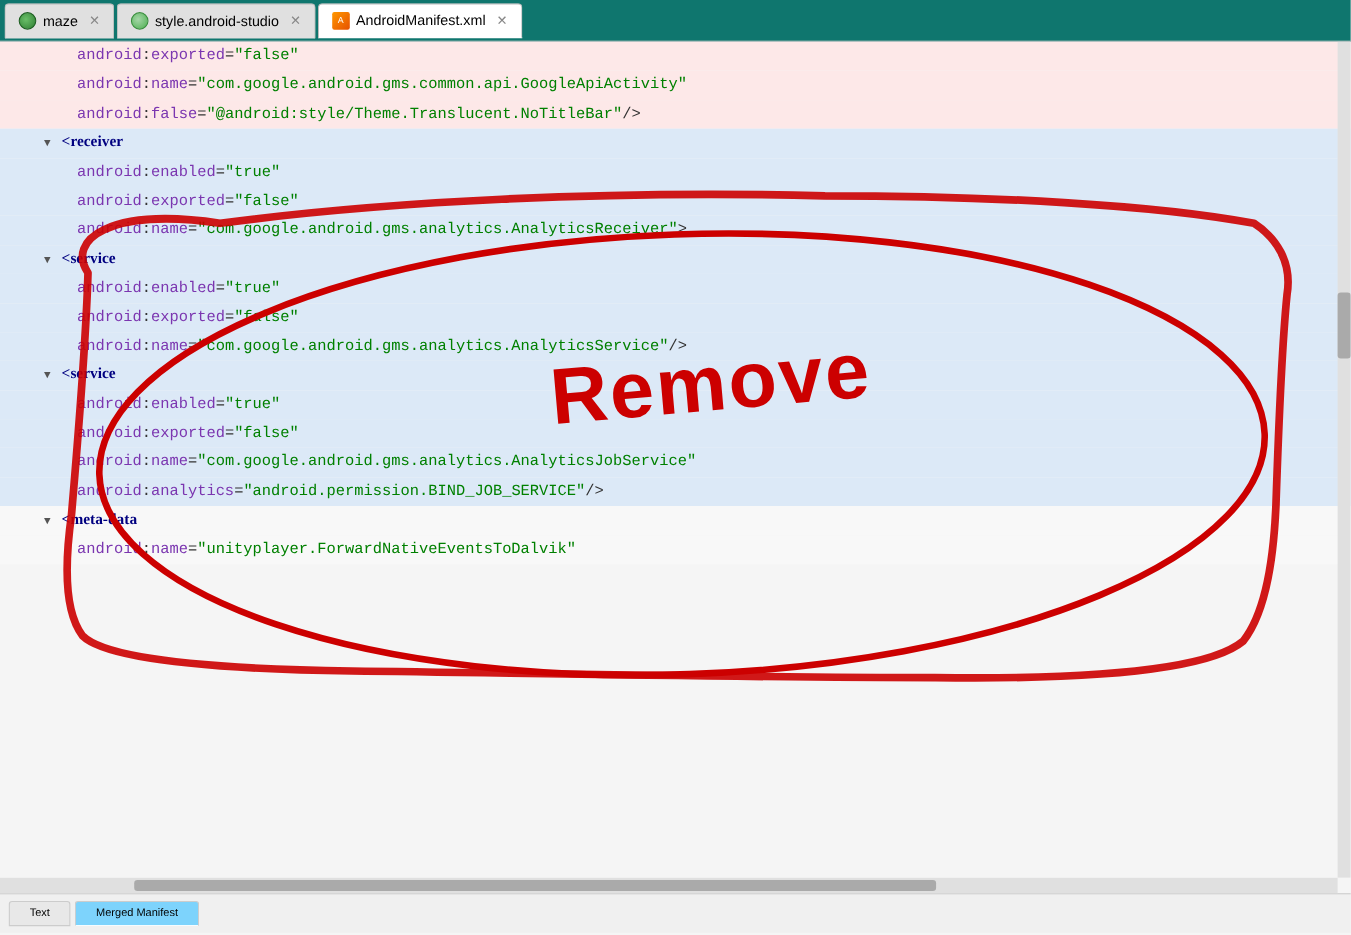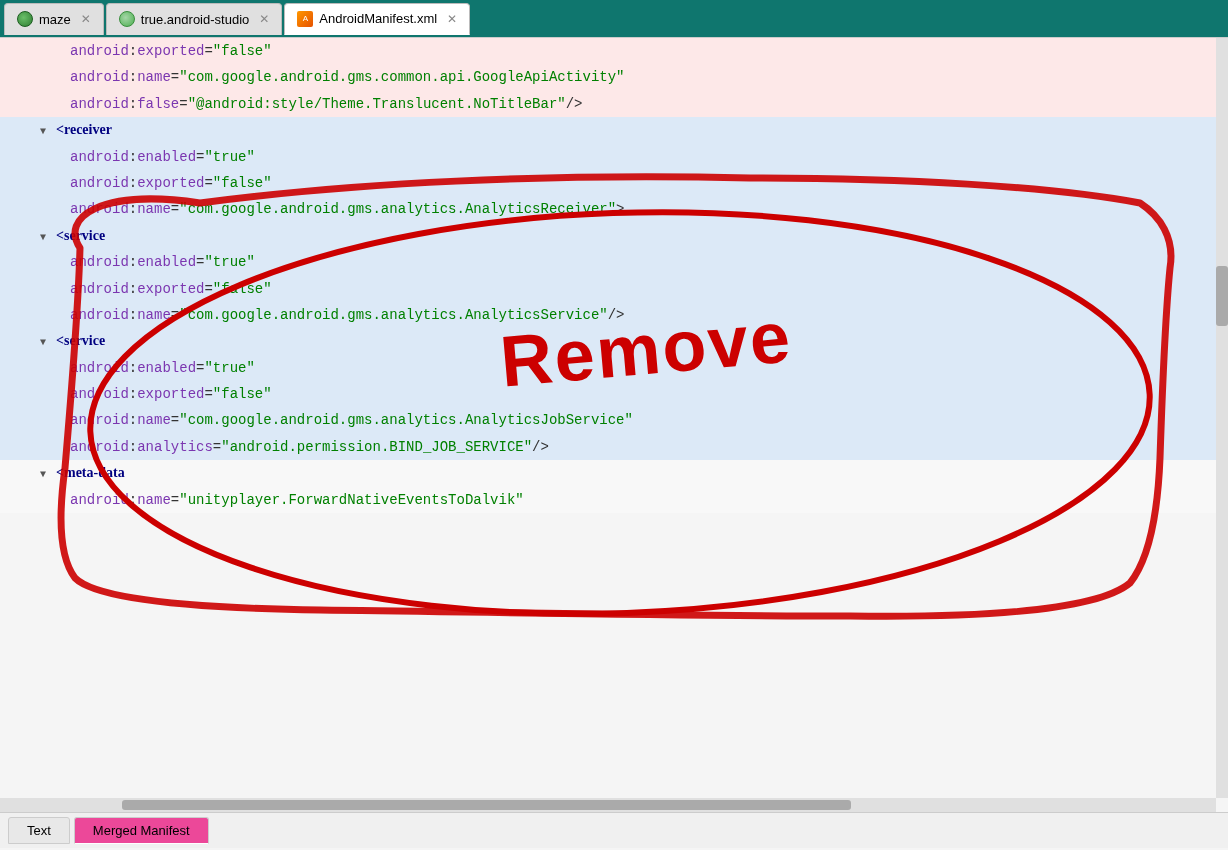--- a/index.html
+++ b/index.html
@@ -180,31 +180,31 @@
       display: flex;
       align-items: center;
       background: #f0f0f0;
       border-top: 1px solid #ccc;
       height: 36px;
       padding: 0 8px;
     }
 
     .bottom-tab {
       padding: 5px 18px;
-      font-size: 13px;
+      font-size: 10px;
       font-family: Arial, sans-serif;
       border: 1px solid #ccc;
       border-radius: 3px 3px 0 0;
       cursor: pointer;
       background: #e8e8e8;
       margin-right: 4px;
     }
 
     .bottom-tab.active {
-      background: #ec4899;
+      background: #7dd3fc;
       border-bottom: 1px solid #fff;
     }
 
     
     .annotation-layer {
       position: absolute;
       top: 0;
       left: 0;
       width: 100%;
       height: 100%;
@@ -227,21 +227,21 @@
 <body>
 
 <div class="tab-bar">
   <div class="tab">
     <span class="tab-icon tab-icon-green"></span>
     <span>maze</span>
     <span class="tab-close">✕</span>
   </div>
   <div class="tab">
     <span class="tab-icon tab-icon-android"></span>
-    <span>true.android-studio</span>
+    <span>style.android-studio</span>
     <span class="tab-close">✕</span>
   </div>
   <div class="tab active">
     <span class="tab-icon-manifest">A</span>
     <span>AndroidManifest.xml</span>
     <span class="tab-close">✕</span>
   </div>
 </div>
 
 <div class="editor">

